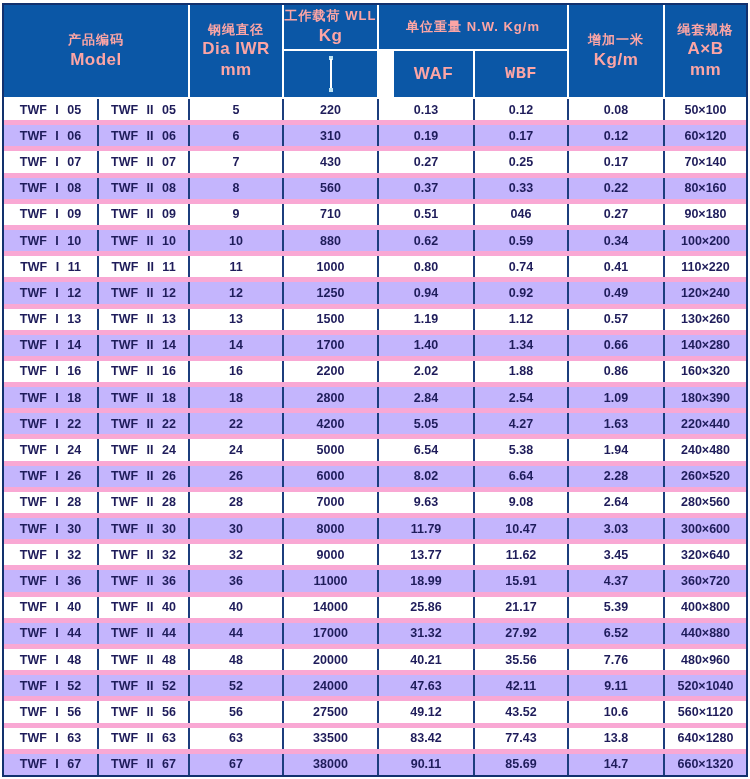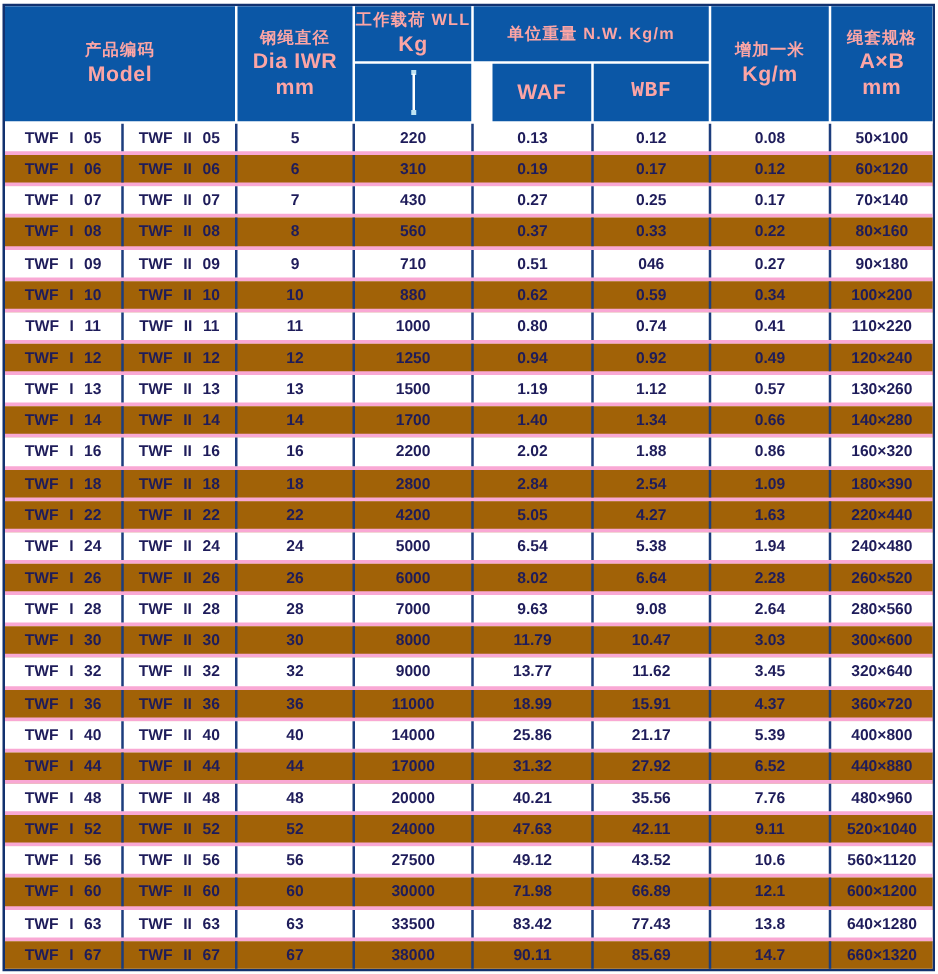--- a/index.html
+++ b/index.html
@@ -50,25 +50,25 @@
   .h-waf     { grid-column: 5;     grid-row: 2; margin-left: 15px; }
   .h-wbf     { grid-column: 6;     grid-row: 2; font-family: Liberation Mono, monospace; }
   .h-add     { grid-column: 7;     grid-row: 1 / 3; text-align: center; }
   .h-spec    { grid-column: 8;     grid-row: 1 / 3; }
   
   .tbody { flex: 1 1 auto; display: flex; flex-direction: column; }
   .trow {
     flex: 1 1 0;
     display: grid;
     grid-template-columns: 95px 91px 94px 95px 96px 94px 96px auto;
-    border-bottom: 3px solid #f9a8d4;
+    border-bottom: 5px solid #f9a8d4;
     background: #ffffff;
   }
   .trow:last-child { border-bottom: none; }
-  .trow.alt { background: #a16207; }
+  .trow.alt { background: #c4b5fd; }
   .tcell {
     display: flex;
     align-items: center;
     justify-content: center;
     font-size: 12.5px;
     color: #1e1c5a;
     font-weight: bold;
     border-right: 2px solid #1c3d7d;
     overflow: hidden;
   }
@@ -357,30 +357,20 @@
       <div class="trow">
         <div class="tcell model">TWF I 56</div>
         <div class="tcell model">TWF II 56</div>
         <div class="tcell">56</div>
         <div class="tcell">27500</div>
         <div class="tcell">49.12</div>
         <div class="tcell">43.52</div>
         <div class="tcell">10.6</div>
         <div class="tcell">560×1120</div>
       </div>
-      <div class="trow alt">
-        <div class="tcell model">TWF I 60</div>
-        <div class="tcell model">TWF II 60</div>
-        <div class="tcell">60</div>
-        <div class="tcell">30000</div>
-        <div class="tcell">71.98</div>
-        <div class="tcell">66.89</div>
-        <div class="tcell">12.1</div>
-        <div class="tcell">600×1200</div>
-      </div>
       <div class="trow">
         <div class="tcell model">TWF I 63</div>
         <div class="tcell model">TWF II 63</div>
         <div class="tcell">63</div>
         <div class="tcell">33500</div>
         <div class="tcell">83.42</div>
         <div class="tcell">77.43</div>
         <div class="tcell">13.8</div>
         <div class="tcell">640×1280</div>
       </div>

